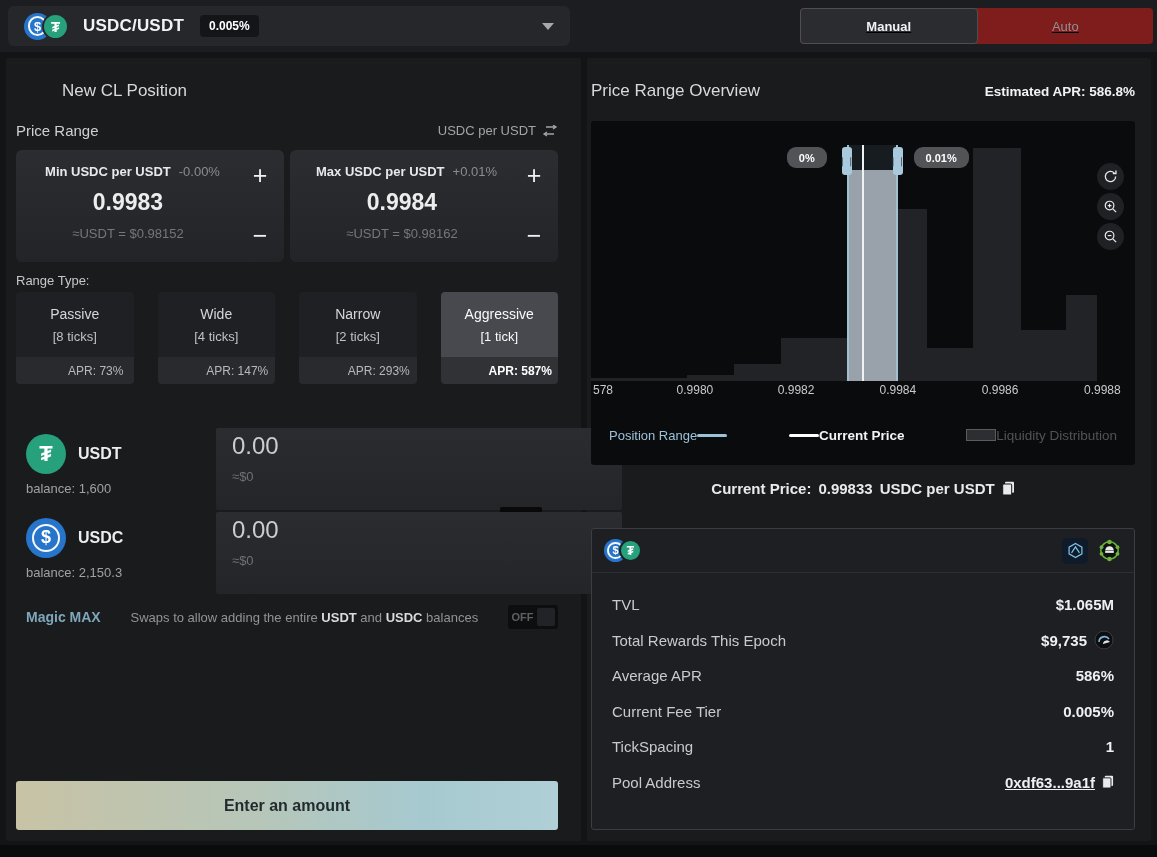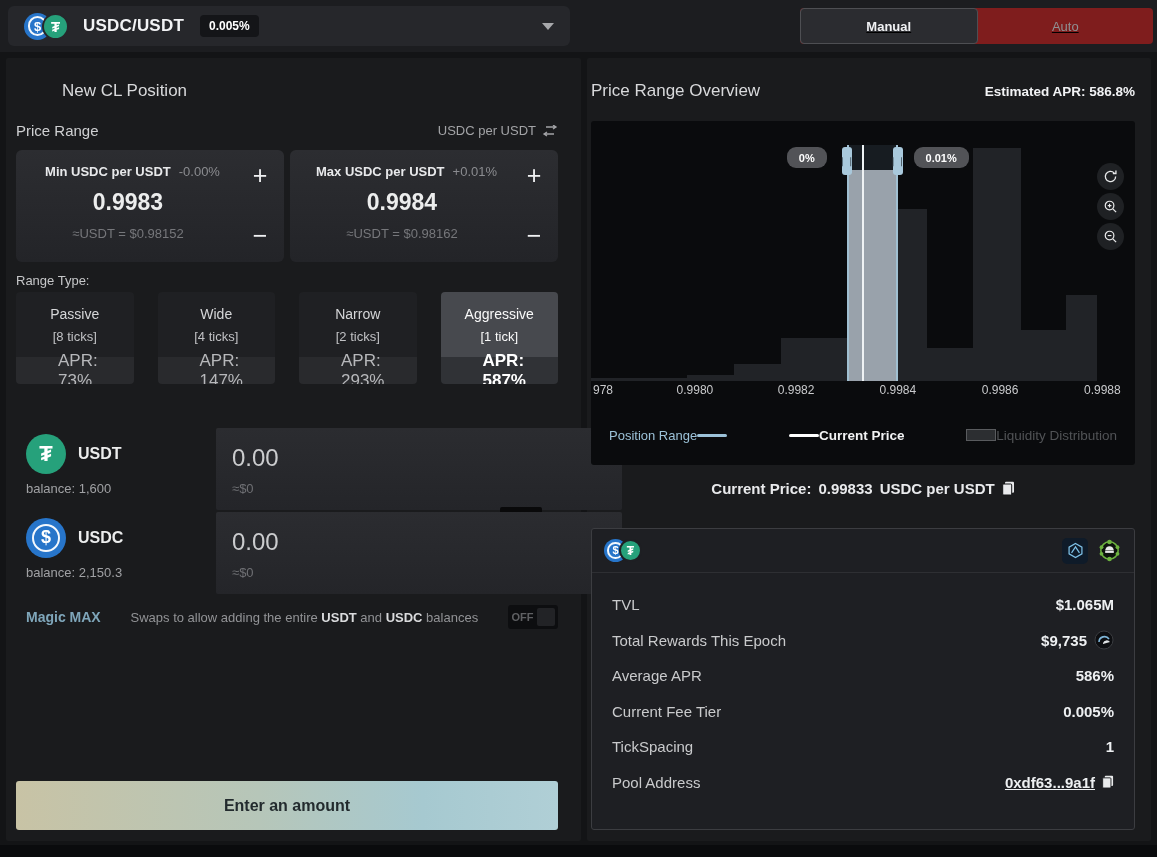--- a/index.html
+++ b/index.html
@@ -43,29 +43,29 @@
   .pb-approx { margin-top:10px; font-size:13px; color:#76777b; }
   .pb-plus, .pb-minus { position:absolute; right:8px; width:32px; height:34px; display:flex; align-items:center; justify-content:center; color:#f0f1f3; font-size:25px; cursor:pointer; }
   .pb-plus { top:8px; } .pb-minus { bottom:10px; }
 
   #range-type-label { position:absolute; left:16px; top:273px; font-size:13px; color:#c6c7c9; }
   #range-options { position:absolute; left:16px; top:292px; width:542px; height:92px; display:grid; grid-template-columns:repeat(4,1fr); gap:24px; }
   .range-option { border-radius:4px; overflow:hidden; display:flex; flex-direction:column; cursor:pointer; }
   .ro-body { flex:1; background:#1f2023; display:flex; flex-direction:column; align-items:center; justify-content:center; gap:7px; }
   .ro-name { font-size:14px; color:#d5d6d8; }
   .ro-ticks { font-size:13px; color:#c0c1c4; }
-  .ro-apr { height:27px; background:#292a2d; display:flex; align-items:center; justify-content:center; font-size:17px; color:#b7b8bb;padding-left:42px; }
+  .ro-apr { height:27px; background:#292a2d; display:flex; align-items:center; justify-content:center; font-size:12px; color:#b7b8bb;padding-left:42px; }
   .range-option.selected .ro-body { background:#47494e; }
   .range-option.selected .ro-name, .range-option.selected .ro-ticks { color:#fafafa; }
   .range-option.selected .ro-apr { background:#303236; color:#fff; font-weight:bold; }
 
   .token-icon { position:absolute; width:40px; height:40px; }
   .token-name { position:absolute; font-size:16px; font-weight:bold; color:#eceded; }
   .token-balance { position:absolute; font-size:13px; color:#a0a1a4; }
-  .amount-box { position:absolute; left:216px; width:406px; height:82px; border-radius:2px; background:linear-gradient(180deg,#2b2c30,#242529); padding:16px 16px; }
+  .amount-box { position:absolute; left:216px; width:406px; height:82px; border-radius:2px; background:linear-gradient(180deg,#2b2c30,#242529); padding:4px 16px; }
   .amount-value { font-size:24px; color:#cbccce; }
   .amount-approx { margin-top:9px; font-size:13px; color:#6f7074; }
   #max-chip { position:absolute; left:500px; top:507px; width:42px; height:23px; background:#09090a; color:#fff; font-size:12px; font-weight:bold; display:flex; align-items:center; justify-content:center; border-radius:2px; cursor:pointer; }
 
   #magic-row { position:absolute; left:16px; top:602px; width:542px; height:30px; display:flex; align-items:center; }
   #magic-label { font-size:14px; font-weight:bold; color:#7fa6ba; margin-left:10px; }
   #magic-desc { flex:1; text-align:center; font-size:13px; color:#929396; }
   #magic-desc b { color:#dadbdd; }
   #magic-toggle { width:50px; height:24px; background:#0d0e10; border-radius:3px; display:flex; align-items:center; cursor:pointer; }
   #magic-toggle .off-text { flex:1; text-align:center; color:#5f6063; font-size:11px; font-weight:bold; }
@@ -285,21 +285,21 @@
         <div class="tool-btn">
           <svg width="15" height="15" viewBox="0 0 16 16">
               <circle cx="7" cy="7" r="4.6" stroke="#e8e9ea" stroke-width="1.3" fill="none"></circle>
               <path d="M10.5 10.5 L14 14" stroke="#e8e9ea" stroke-width="1.4"></path>
               <path d="M5 7 L9 7" stroke="#e8e9ea" stroke-width="1.2"></path>
             </svg>
         </div>
       </div>
     </div>
     <div id="axis-row">
-      <span class="axis-label first">978</span>
+      <span class="axis-label first">578</span>
       <span class="axis-label" style="left:19.1%">0.9980</span>
       <span class="axis-label" style="left:37.7%">0.9982</span>
       <span class="axis-label" style="left:56.4%">0.9984</span>
       <span class="axis-label" style="left:75.2%">0.9986</span>
       <span class="axis-label" style="left:94%">0.9988</span>
     </div>
     <div id="chart-legend">
       <span class="legend-item">
         <span id="lg-range-text">Position Range</span>
         <span class="lg-line" style="background:#9cc2d8"></span>

